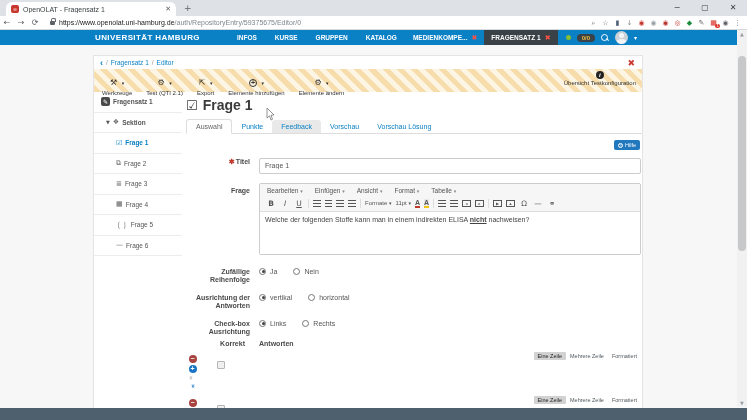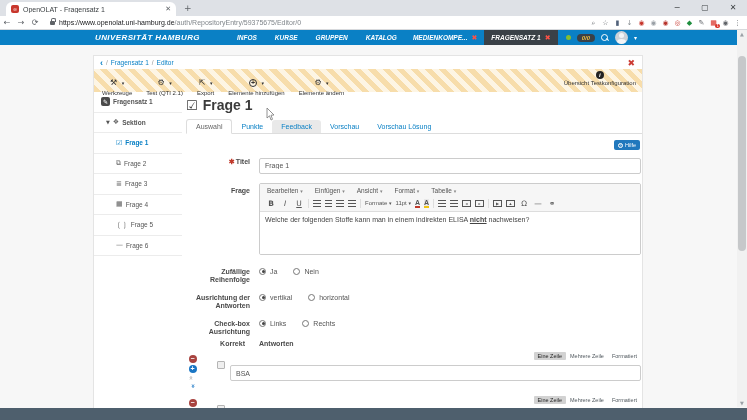--- a/index.html
+++ b/index.html
@@ -21,21 +21,21 @@
   .lock { display:inline-block; width:5px; height:4px; background:#5f6368; border-radius:1px; position:relative; margin:0 4px 0 8px; }
   .lock:before { content:""; position:absolute; left:1px; top:-3px; width:3px; height:3px; border:1px solid #5f6368; border-bottom:none; border-radius:2px 2px 0 0; }
   .url { font-size:7px; color:#202124; white-space:nowrap; }
   .url .urlpath { color:#80868b; }
   .addr-right { margin-left:auto; display:flex; align-items:center; gap:1px; padding-right:4px; }
   .ci { font-size:7px; width:11px; text-align:center; font-family:"DejaVu Sans",sans-serif; }
   .puzzle { position:relative; }
   .badge1 { position:absolute; right:-1px; bottom:-1px; background:#d93025; color:#fff; font-size:4px; border-radius:2px; padding:0 1px; line-height:4px; }
 
   
-  .siteheader { position:absolute; left:0; top:30px; width:747px; height:15px; background:#0a80c5; color:#fff; display:flex; align-items:center;font-style:italic; }
+  .siteheader { position:absolute; left:0; top:30px; width:747px; height:15px; background:#0a80c5; color:#fff; display:flex; align-items:center; }
   .brand { font-size:8px; font-weight:bold; letter-spacing:.4px; margin-left:95px; white-space:nowrap; }
   .topnav { display:flex; align-items:center; height:100%; margin-left:28px; }
   .topnav .nitem { font-size:6.5px; font-weight:bold; padding:0 9px; white-space:nowrap; }
   .dyntab { display:flex; align-items:center; gap:4px; font-size:6.5px; font-weight:bold; padding:0 7px; height:100%; }
   .dyntab .x { color:#ff5146; font-size:7px; }
   .dyntab.active { background:#3a4147; }
   .hdr-right { margin-left:auto; display:flex; align-items:center; gap:6px; padding-right:110px; }
   .greendot { width:5px; height:5px; border-radius:50%; background:#84bd31; }
   .cntbadge { background:#3a4147; color:#eebe3e; font-size:6px; font-weight:bold; border-radius:6px; padding:1px 5px; }
   .mag { position:relative; width:8px; height:8px; }
@@ -411,21 +411,20 @@
           <span class="chev up icn">»</span>
           <span class="chev dn icn">»</span>
         </div>
         <div class="acheckcol"><span class="acheck" style="display:inline-block"></span></div>
         <div class="abody">
           <div class="minitabs">
             <span class="mtab on">Eine Zeile</span>
             <span class="mtab">Mehrere Zeile</span>
             <span class="mtab">Formatiert</span>
           </div>
-          <input class="tinput" value="BSA" style="">
         </div>
       </div>
 
       <div class="answer">
         <div class="astack">
           <span class="sic rem">−</span>
           <span class="sic add">+</span>
           <span class="chev up icn">»</span>
 
         </div>

